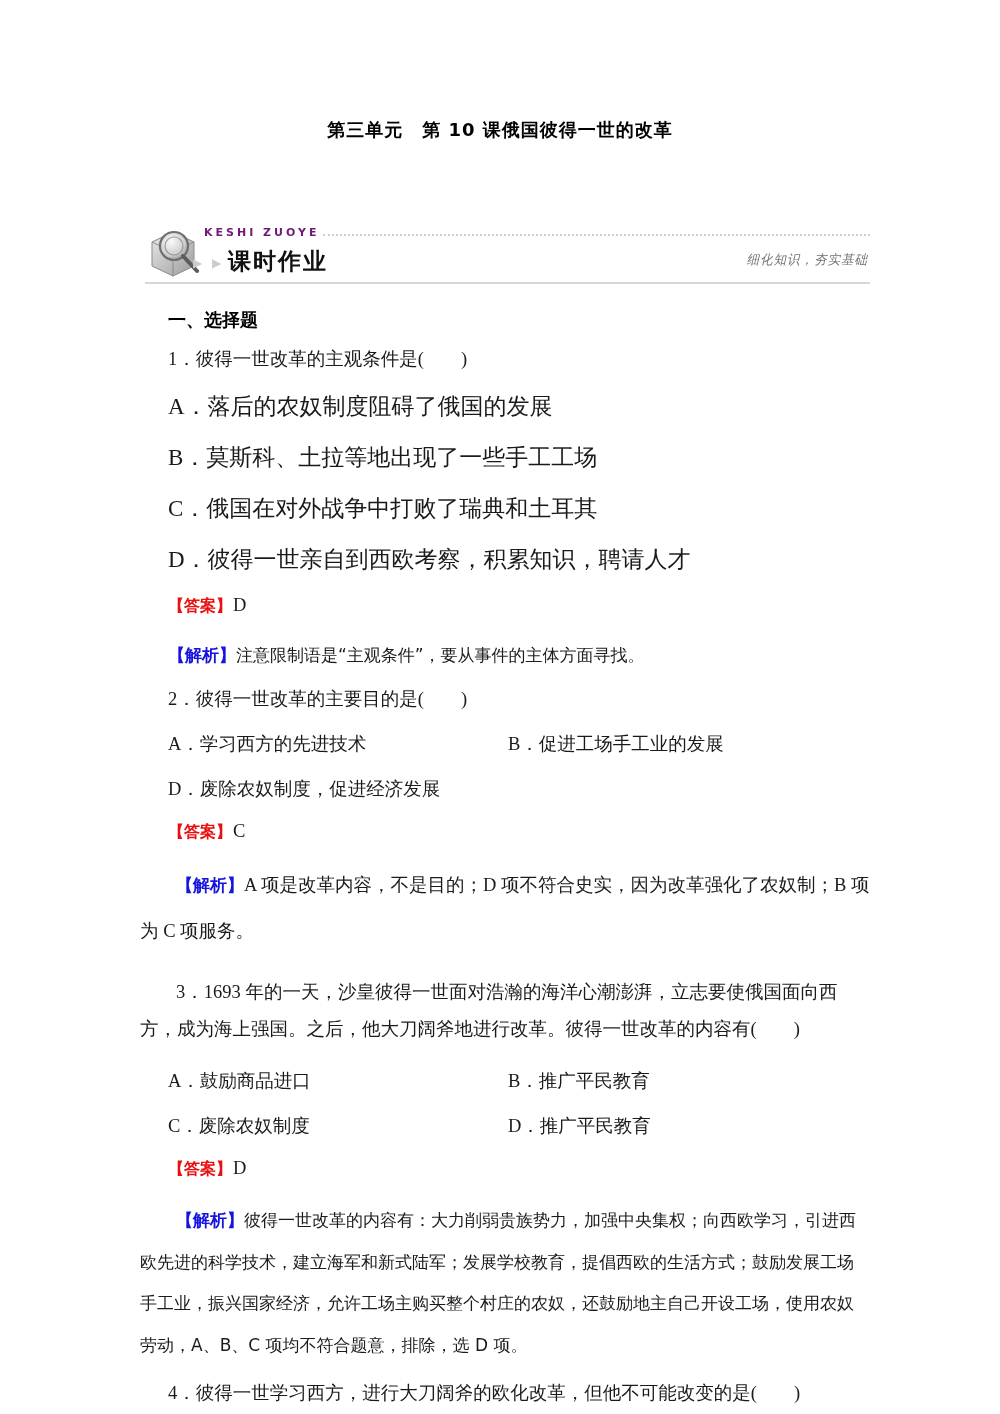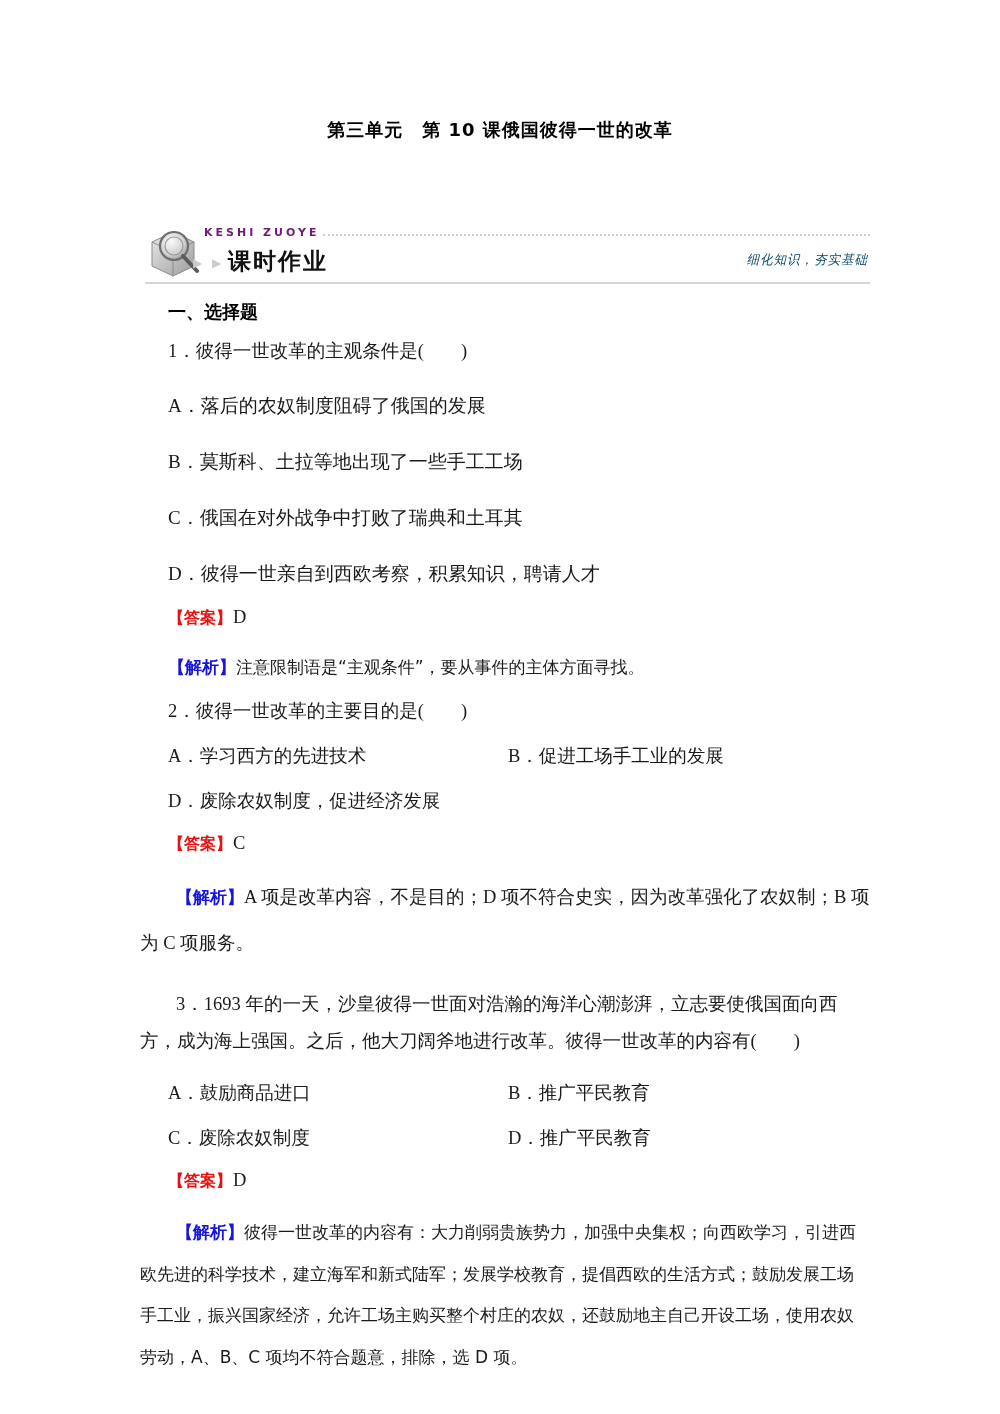--- a/index.html
+++ b/index.html
@@ -93,39 +93,39 @@
     letter-spacing: 2px;
     color: #111;
   }
 
   .tagline {
     position: absolute;
     right: 2px;
     top: 30px;
     font-family: "DejaVu Serif", "Liberation Serif", serif;
     font-size: 12.5px;
-    color: #0c4a6e;
+    color: #737373;
     letter-spacing: 1px;
     font-style: italic;
     transform: scaleY(1.05);
   }
 
   .hrule {
     position: absolute;
     left: 145px;
     top: 282px;
     width: 725px;
     height: 2px;
     background: #d6d6d6;
   }
 
   
   .content {
     position: absolute;
-    top: 300px;
+    top: 308px;
     left: 140px;
     width: 730px;
   }
 
   .blk-heading {
     font-family: "DejaVu Sans", "Liberation Sans", sans-serif;
     font-weight: 700;
     font-size: 18px;
     margin: 0 0 0 28px;
     padding: 0;
@@ -144,22 +144,22 @@
     display: flex;
     font-size: 18.5px;
   }
   .opt-row .col {
     width: 340px;
     flex: 0 0 340px;
   }
 
   .opt-single {
     margin-left: 28px;
-    margin-top: 30px;
-    font-size: 19px;
+    margin-top: 20px;
+    font-size: 23px;
   }
 
   .ans-line {
     margin-left: 28px;
     margin-top: 20px;
     font-size: 18.5px;
   }
 
   .ans-tag {
     color: #e8110f;
@@ -288,15 +288,16 @@
       <span class="col">A．鼓励商品进口</span>
       <span class="col">B．推广平民教育</span>
     </div>
     <div class="opt-row">
       <span class="col">C．废除农奴制度</span>
       <span class="col">D．推广平民教育</span>
     </div>
     <div class="ans-line"><span class="ans-tag">【答案】</span><span class="ans-val">D</span></div>
     <div class="para-sans"><span class="first"><span class="exp-tag">【解析】</span></span><span class="exp-body-sans">彼得一世改革的内容有：大力削弱贵族势力，加强中央集权；向西欧学习，引进西欧先进的科学技术，建立海军和新式陆军；发展学校教育，提倡西欧的生活方式；鼓励发展工场手工业，振兴国家经济，允许工场主购买整个村庄的农奴，还鼓励地主自己开设工场，使用农奴劳动，A、B、C 项均不符合题意，排除，选 D 项。</span></div>
 
+    <div class="q-line">4．彼得一世学习西方，进行大刀阔斧的欧化改革，但他不可能改变的是(　　)</div>
 
   </div>
 </div>
 
 </body></html>

